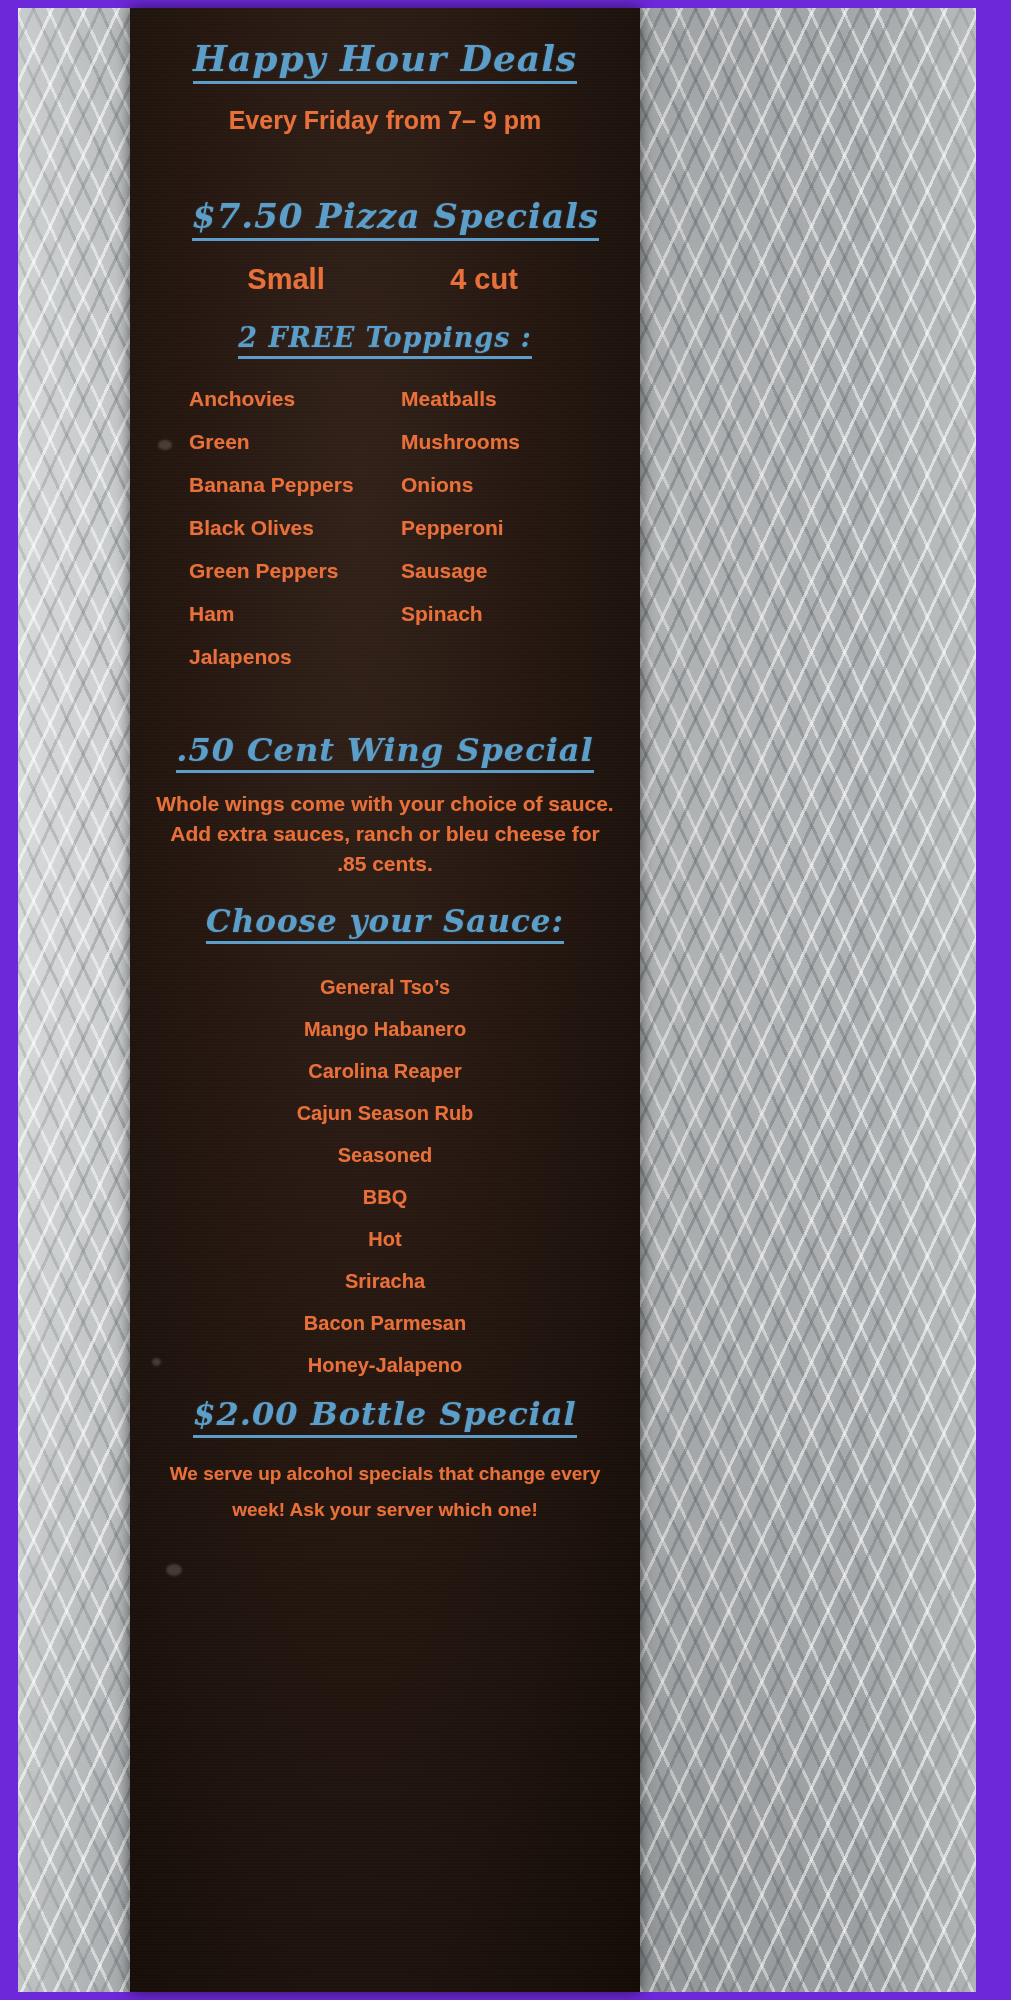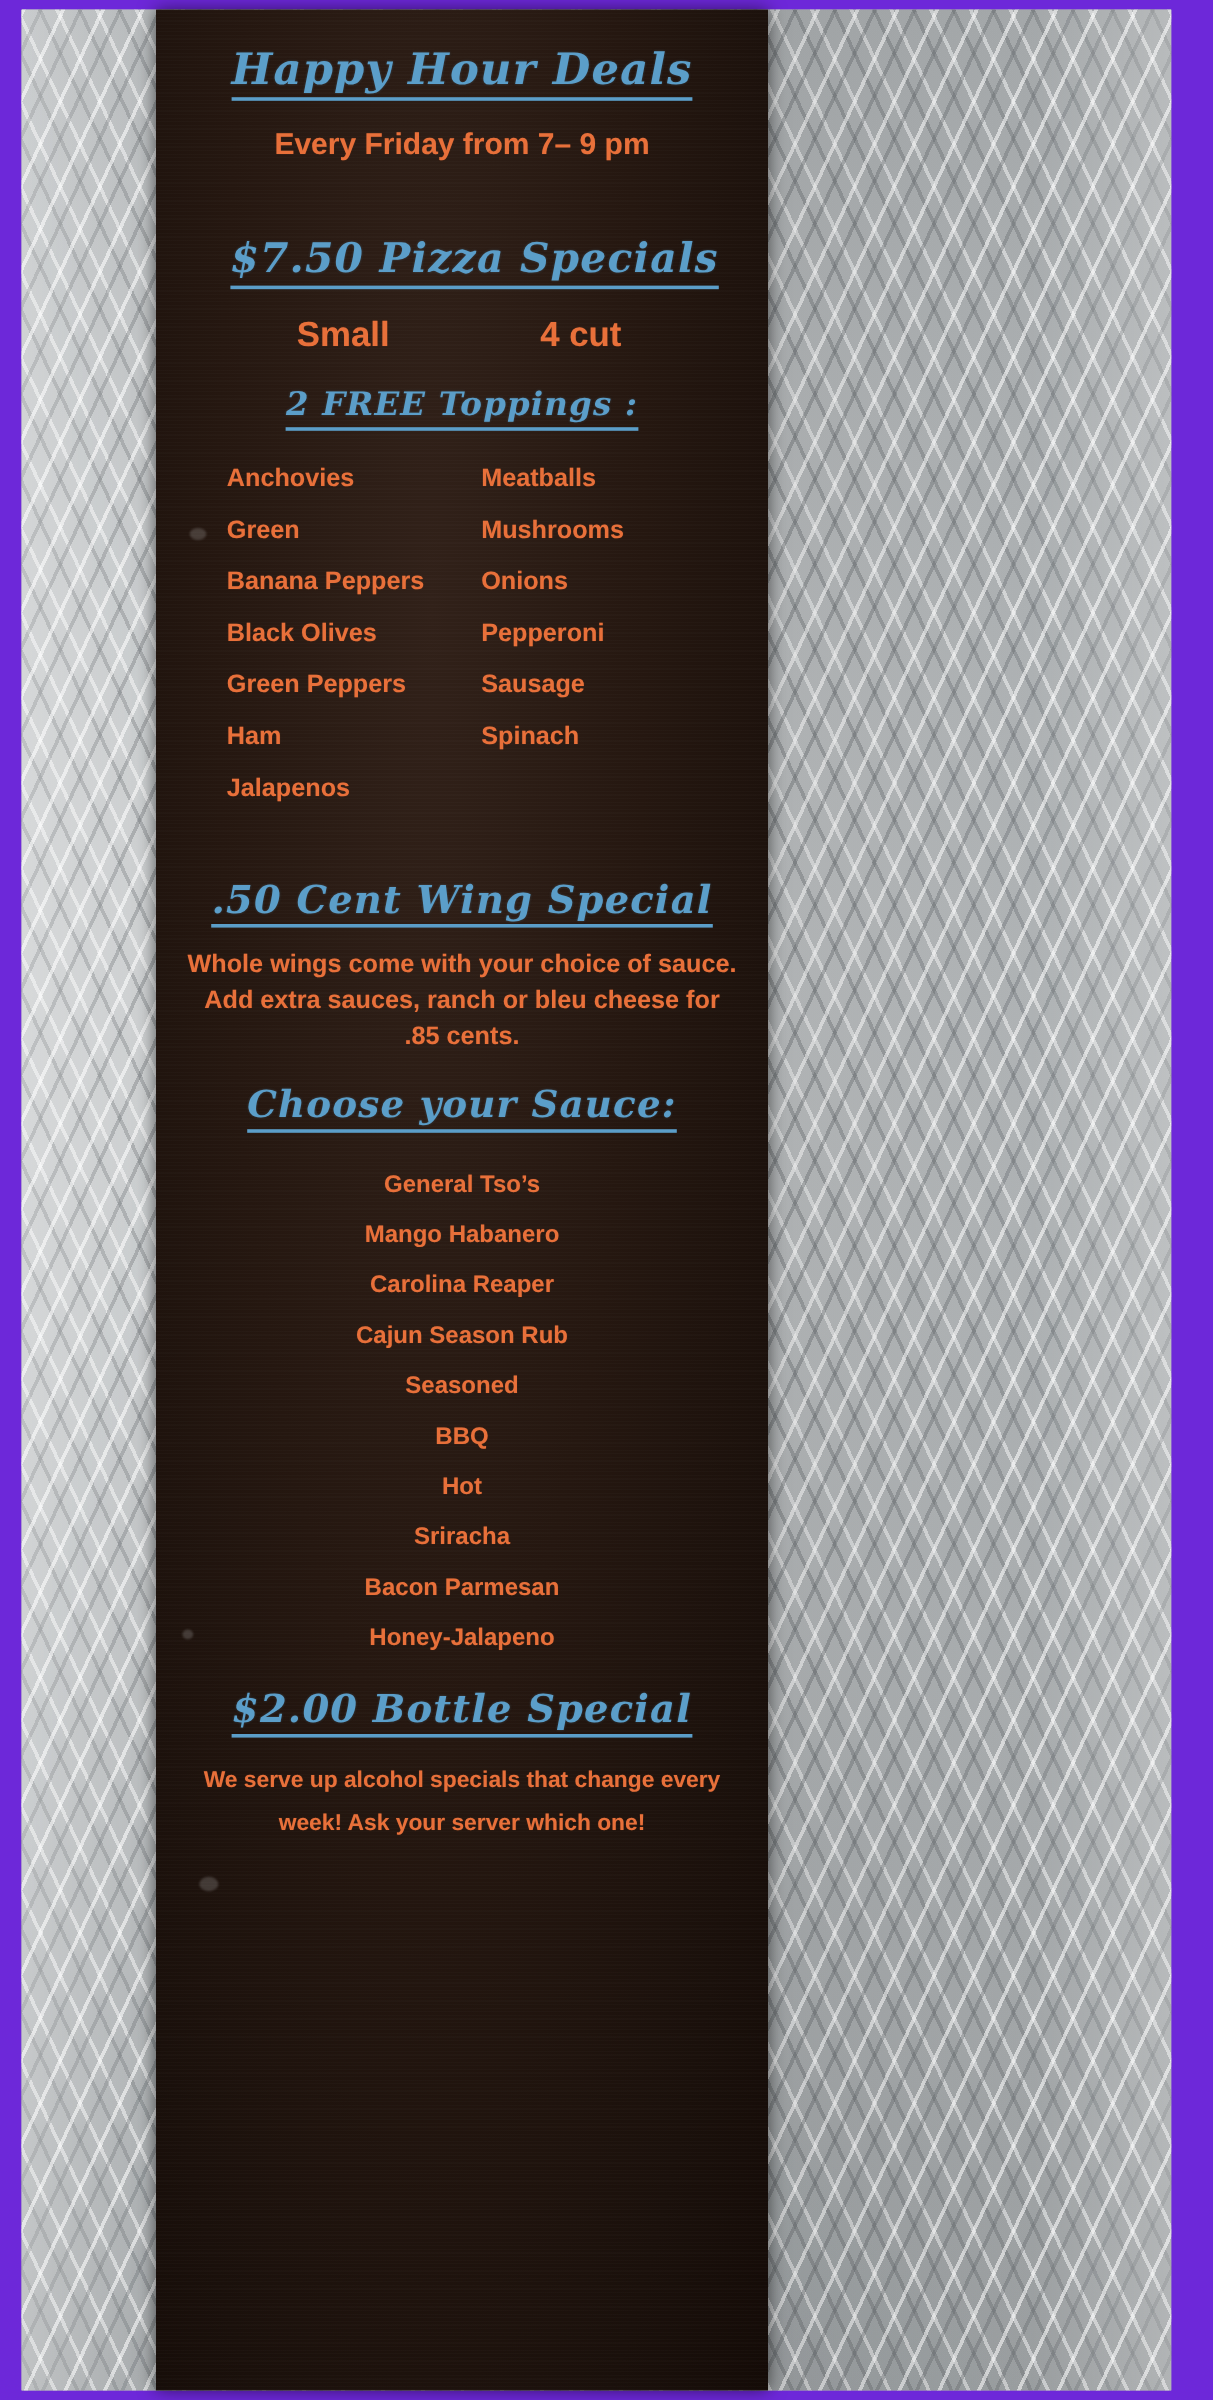--- a/index.html
+++ b/index.html
@@ -175,21 +175,21 @@
     text-align: center;
   }
   #sauce-list .item {
     font-size: 20px;
     padding: 11px 0;
     line-height: 1.0;
   }
 
   #bottle-heading {
     font-size: 32px;
-    margin-top: 20px;
+    margin-top: 10px;
   }
 
   #bottle-desc {
     font-size: 19px;
     line-height: 1.9;
     width: 452px;
     margin: 18px auto 0 auto;
   }
 
   

